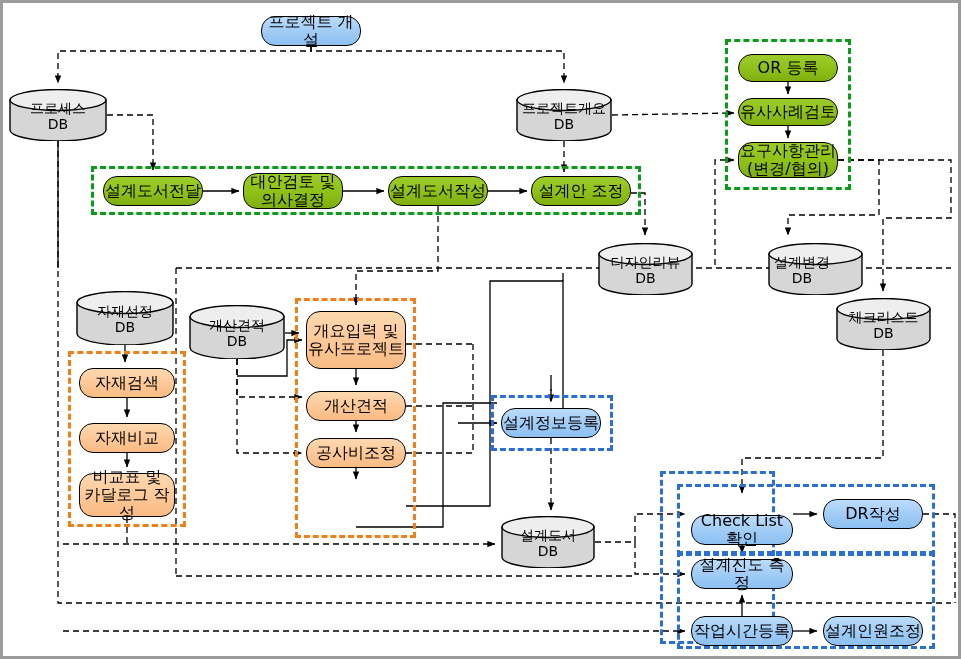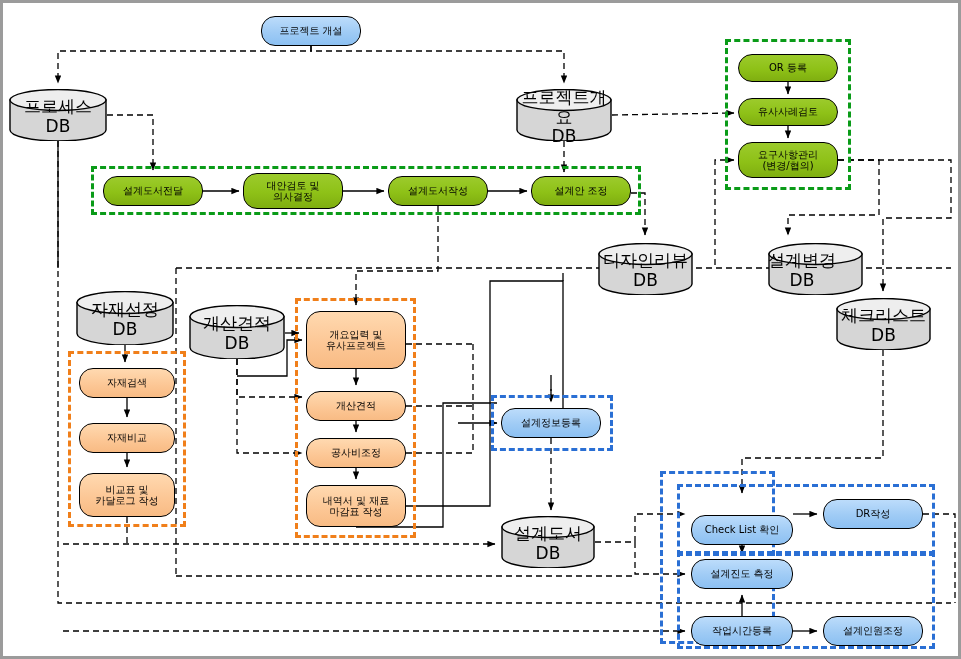--- a/index.html
+++ b/index.html
@@ -2,28 +2,28 @@
 <html><head>
 <meta charset="utf-8">
 <style>
   html,body{margin:0;padding:0;background:#fff;}
   body{font-family:"DejaVu Sans","Liberation Sans",sans-serif;}
   #root{position:relative;width:961px;height:659px;overflow:hidden;
         background:#ffffff;border:3px solid #9b9b9b;box-sizing:border-box;}
   #svg{position:absolute;left:0;top:0;width:961px;height:659px;}
   .node{position:absolute;box-sizing:border-box;display:flex;align-items:center;
         justify-content:center;text-align:center;border:1px solid #000;
-        border-radius:14px;font-size:10px;color:#000;line-height:1.12;
+        border-radius:14px;font-size:16px;color:#000;line-height:1.12;
         white-space:pre-line;z-index:5;}
   .green{background:linear-gradient(180deg,#9ccb2c 0%,#8ec117 55%,#7fae10 100%);}
   .orange{background:linear-gradient(180deg,#ffd9b0 0%,#fcc694 60%,#f8bb84 100%);}
   .blue{background:linear-gradient(180deg,#bcdcfb 0%,#9fcbf5 55%,#8cc0f2 100%);}
   .cyl{position:absolute;z-index:4;}
   .cyl .lbl{position:absolute;left:0;right:0;top:50%;transform:translateY(-46%);
-        text-align:center;font-size:17px;line-height:1.15;white-space:pre-line;color:#000;}
+        text-align:center;font-size:14px;line-height:1.15;white-space:pre-line;color:#000;}
   .grp{position:absolute;box-sizing:border-box;background:transparent;z-index:2;}
   .grp.g-green{border:3px dashed #0a9b18;}
   .grp.g-orange{border:3px dashed #f07f1a;}
   .grp.g-blue{border:3px dashed #2a6fd4;}
 </style>
 </head>
 <body>
 
 <div id="root">
 
@@ -215,22 +215,20 @@
   <div class="node green" style="left:735px;top:139px;width:100px;height:36px;">요구사항관리
 (변경/협의)</div>
   <div class="node orange" style="left:76px;top:365px;width:96px;height:30px;">자재검색</div>
   <div class="node orange" style="left:76px;top:420px;width:96px;height:30px;">자재비교</div>
   <div class="node orange" style="left:76px;top:470px;width:96px;height:44px;">비교표 및
 카달로그 작성</div>
   <div class="node orange" style="left:303px;top:308px;width:100px;height:58px;">개요입력 및
 유사프로젝트</div>
   <div class="node orange" style="left:303px;top:388px;width:100px;height:30px;">개산견적</div>
   <div class="node orange" style="left:303px;top:435px;width:100px;height:30px;">공사비조정</div>
-  <div class="node orange" style="left:303px;top:482px;width:100px;height:42px;">내역서 및 재료
-마감표 작성</div>
   <div class="node blue" style="left:498px;top:405px;width:100px;height:30px;">설계정보등록</div>
   <div class="node blue" style="left:688px;top:496px;width:102px;height:30px;margin-top:16px;">Check List 확인</div>
   <div class="node blue" style="left:820px;top:496px;width:100px;height:30px;">DR작성</div>
   <div class="node blue" style="left:688px;top:556px;width:102px;height:30px;">설계진도 측정</div>
   <div class="node blue" style="left:820px;top:613px;width:100px;height:30px;">설계인원조정</div>
   <div class="node blue" style="left:688px;top:613px;width:102px;height:30px;">작업시간등록</div>
 
 </div>
 
 </body></html>

